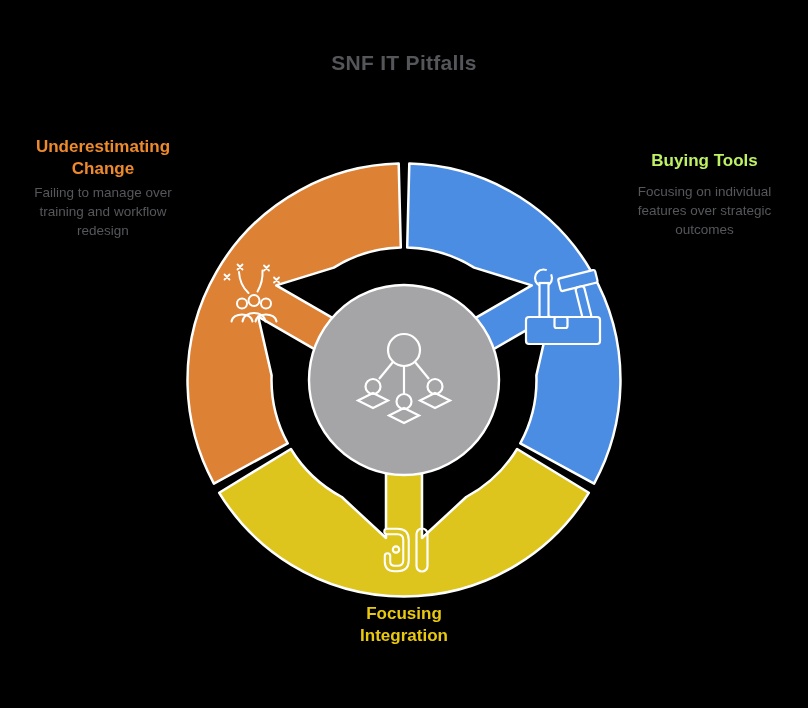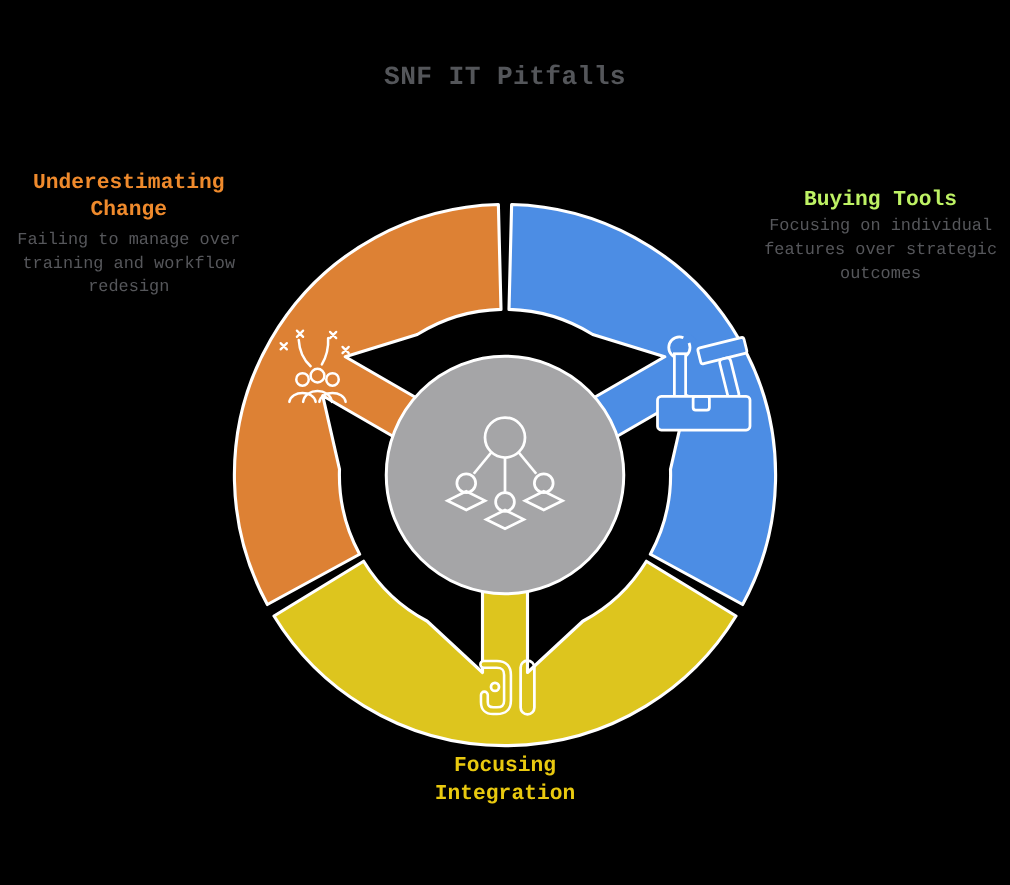--- a/index.html
+++ b/index.html
@@ -1,35 +1,35 @@
 <!DOCTYPE html>
 <html><head>
 <meta charset="utf-8">
 <style>
   html,body{margin:0;padding:0;background:#000;}
   .stage{
     position:relative;width:808px;height:708px;background:#000;overflow:hidden;
-    font-family:Liberation Mono, monospace;
+    font-family:Liberation Sans, sans-serif;
   }
   .stage svg{position:absolute;left:0;top:0;}
   .title{
     position:absolute;top:51px;left:0;width:808px;text-align:center;
     font-size:21px;font-weight:bold;color:#54565A;letter-spacing:.3px;
   }
   .label{position:absolute;text-align:center;}
   .heading{font-size:17px;line-height:22px;font-weight:bold;white-space:pre-line;}
   .desc{font-size:13.5px;line-height:19px;color:#56575B;white-space:pre-line;}
   .h-change{color:#EF8A2C;}
   .h-tools{color:#bef264;}
   .h-integration{color:#E9C90F;}
   .label-change{left:0;top:136px;width:206px;}
   .label-tools{left:601px;top:150px;width:207px;}
   .label-integration{left:302px;top:603px;width:204px;}
   .label-change .desc{margin-top:3px;}
-  .label-tools .desc{}
+  .label-tools .desc{margin-top:10px;}
   .label-integration .desc{margin-top:3px;}
 </style>
 </head>
 <body>
 
 <div class="stage">
 
   <div class="title">SNF IT Pitfalls</div>
 
   <svg width="808" height="708" viewBox="0 0 808 708">

